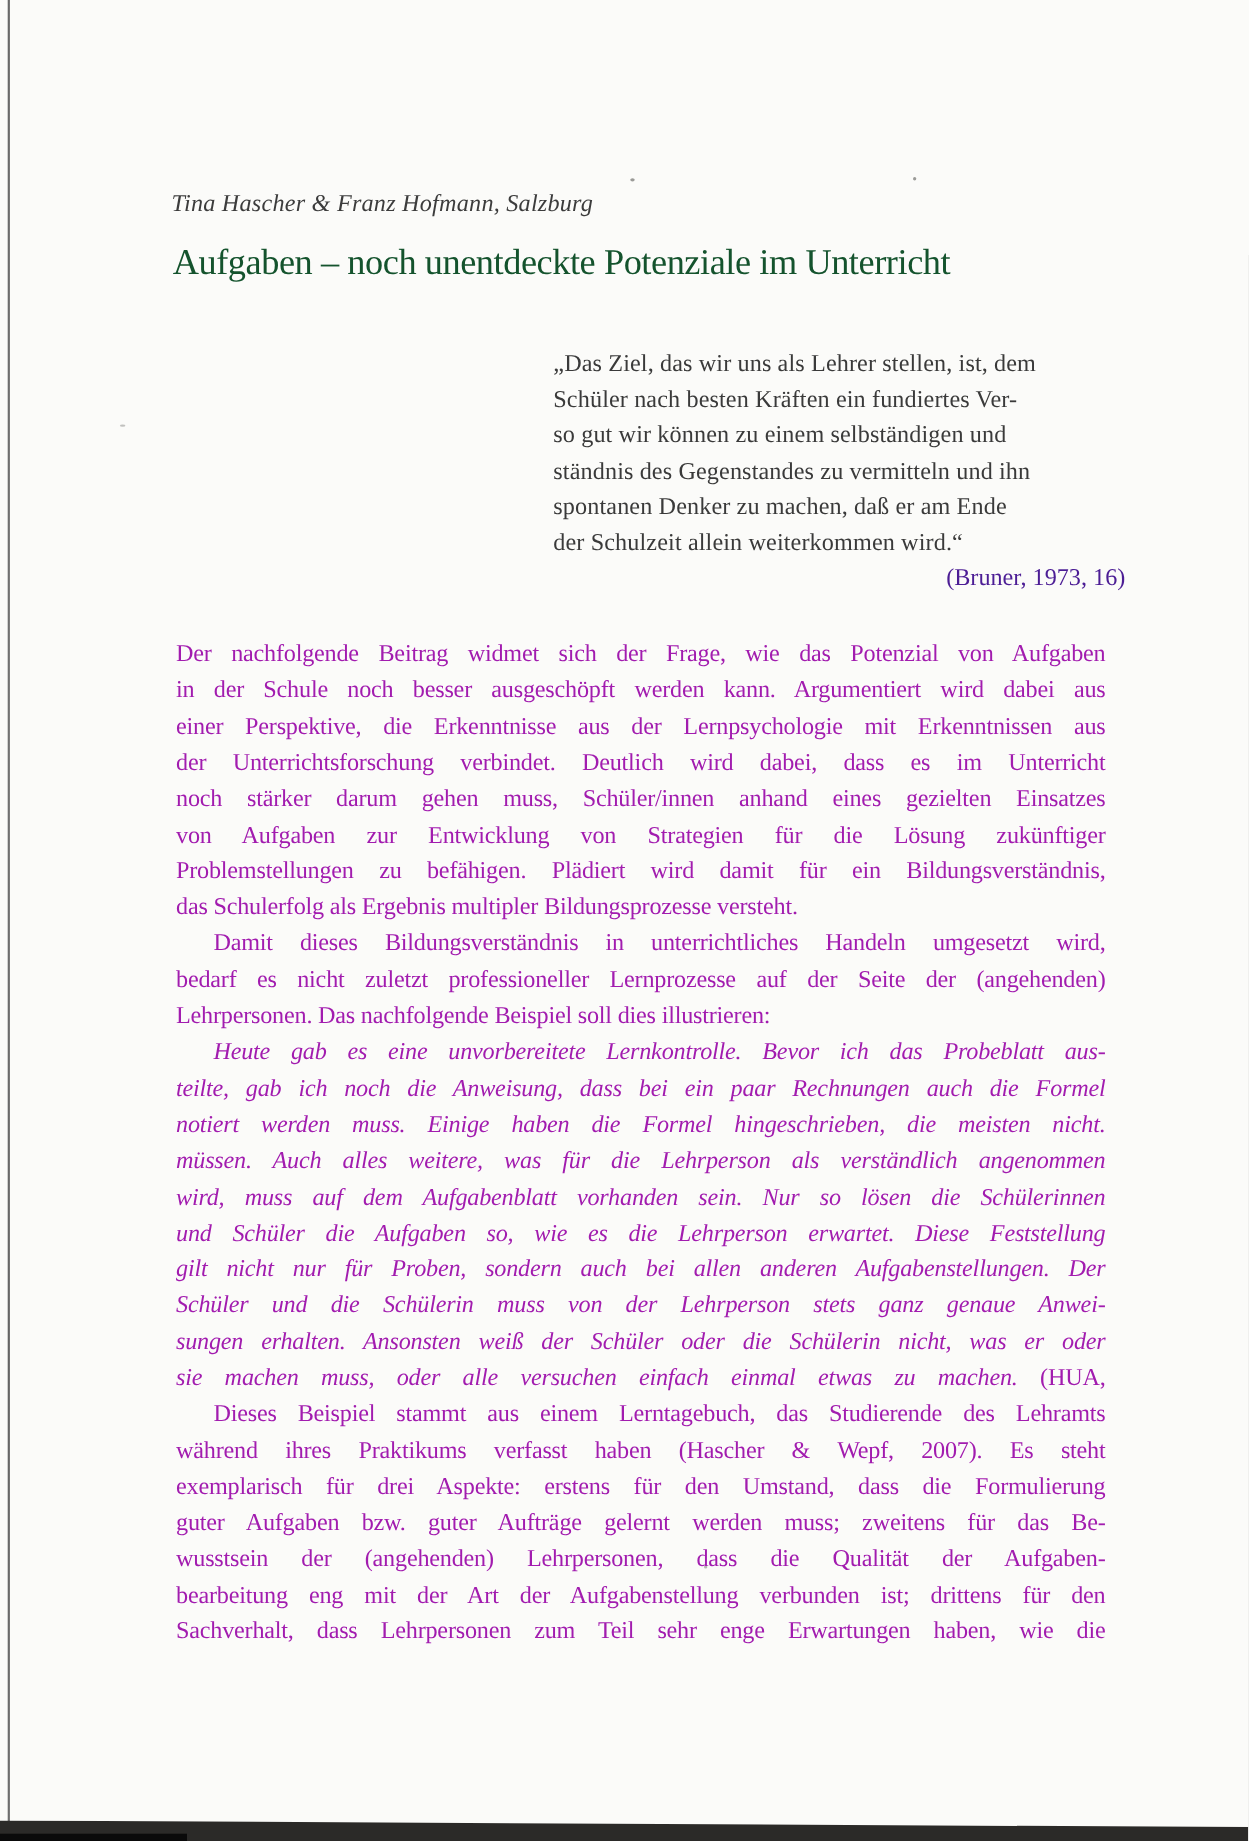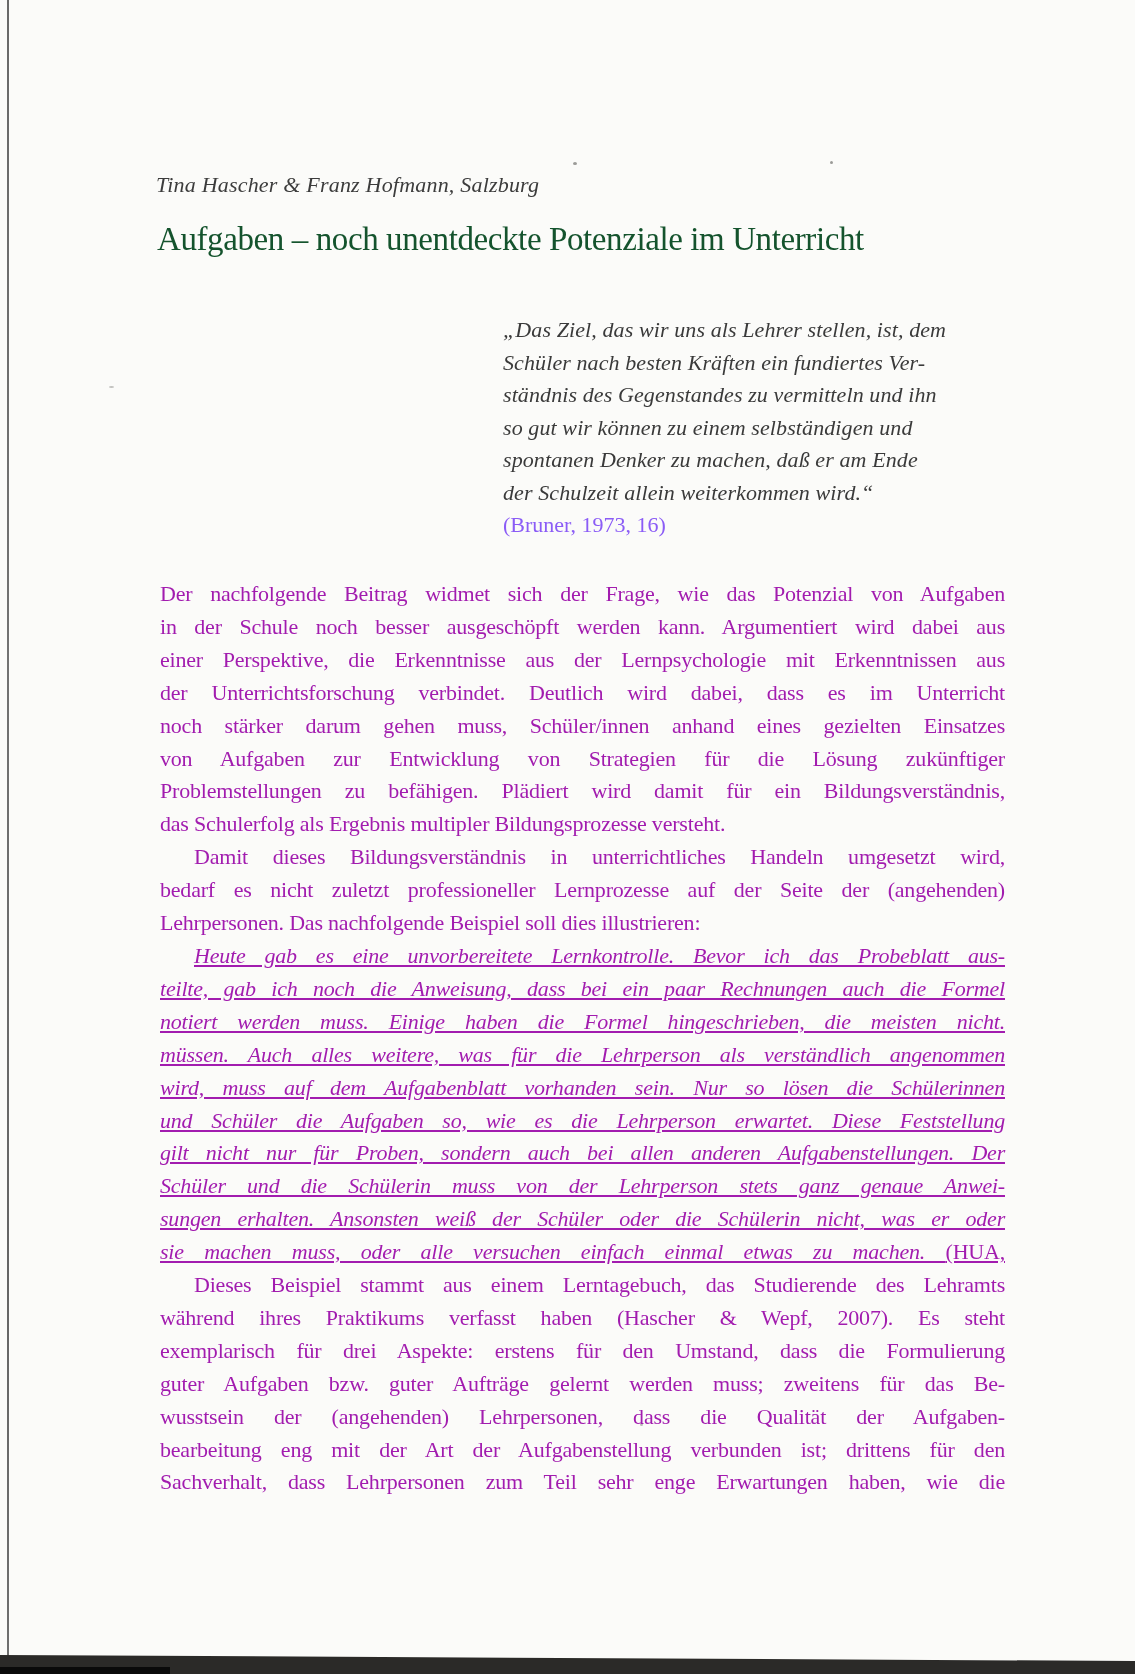--- a/index.html
+++ b/index.html
@@ -40,47 +40,47 @@
     white-space: nowrap;
   }
   .quote-block {
     position: absolute;
     left: 503px; top: 314px;
     width: 520px;
     font-size: 22px;
     color: #3a3a3a;
   }
   .qline {
-    font-style: italic;
     line-height: 32.5px;
     white-space: nowrap;
     letter-spacing: .1px;
   }
   .quote-citation {
     font-style: normal;
     line-height: 32.5px;
-    color: #8b5cf6;
+    color: #4c1d95;
+    text-align: right;
   }
   .body-text {
     position: absolute;
     left: 160px; top: 578px;
     width: 845px;
     font-size: 22px;
     color: #a21caf;
     letter-spacing: -0.2px;
   }
   .bline {
     line-height: 32.9px;
     text-align: justify;
     text-align-last: justify;
     box-sizing: border-box;
   }
   .bline.endline { text-align: left; text-align-last: left; }
   .bline.indent { padding-left: 34px; }
-  .bline.it { font-style: italic; text-decoration: underline; }
+  .bline.it { font-style: italic; }
   .bline .rom { font-style: normal; }
   .bottom-bar {
     position: absolute;
     left: 0; top: 1650px;
     width: 1135px; height: 24px;
     clip-path: polygon(0 5px, 1135px 11px, 1135px 24px, 0 24px);
   }
   .bottom-strip {
     position: absolute;
     left: 0; top: 1667px;
@@ -100,22 +100,22 @@
   <div class="speck" style="left:640px;top:1423px;width:3px;height:3px;opacity:.7;"></div>
 
   <div class="author-line">Tina Hascher &amp; Franz Hofmann, Salzburg</div>
 
   <div class="page-title">Aufgaben – noch unentdeckte Potenziale im Unterricht</div>
 
   <div class="quote-block">
     <div>
         <div class="qline">„Das Ziel, das wir uns als Lehrer stellen, ist, dem</div>
         <div class="qline">Schüler nach besten Kräften ein fundiertes Ver-</div>
+        <div class="qline">so gut wir können zu einem selbständigen und</div>
         <div class="qline">ständnis des Gegenstandes zu vermitteln und ihn</div>
-        <div class="qline">so gut wir können zu einem selbständigen und</div>
         <div class="qline">spontanen Denker zu machen, daß er am Ende</div>
         <div class="qline">der Schulzeit allein weiterkommen wird.“</div>
       </div>
     <div class="quote-citation">(Bruner, 1973, 16)</div>
   </div>
 
   <div class="body-text">
       <div class="bline">Der nachfolgende Beitrag widmet sich der Frage, wie das Potenzial von Aufgaben</div>
       <div class="bline">in der Schule noch besser ausgeschöpft werden kann. Argumentiert wird dabei aus</div>
       <div class="bline">einer Perspektive, die Erkenntnisse aus der Lernpsychologie mit Erkenntnissen aus</div>

